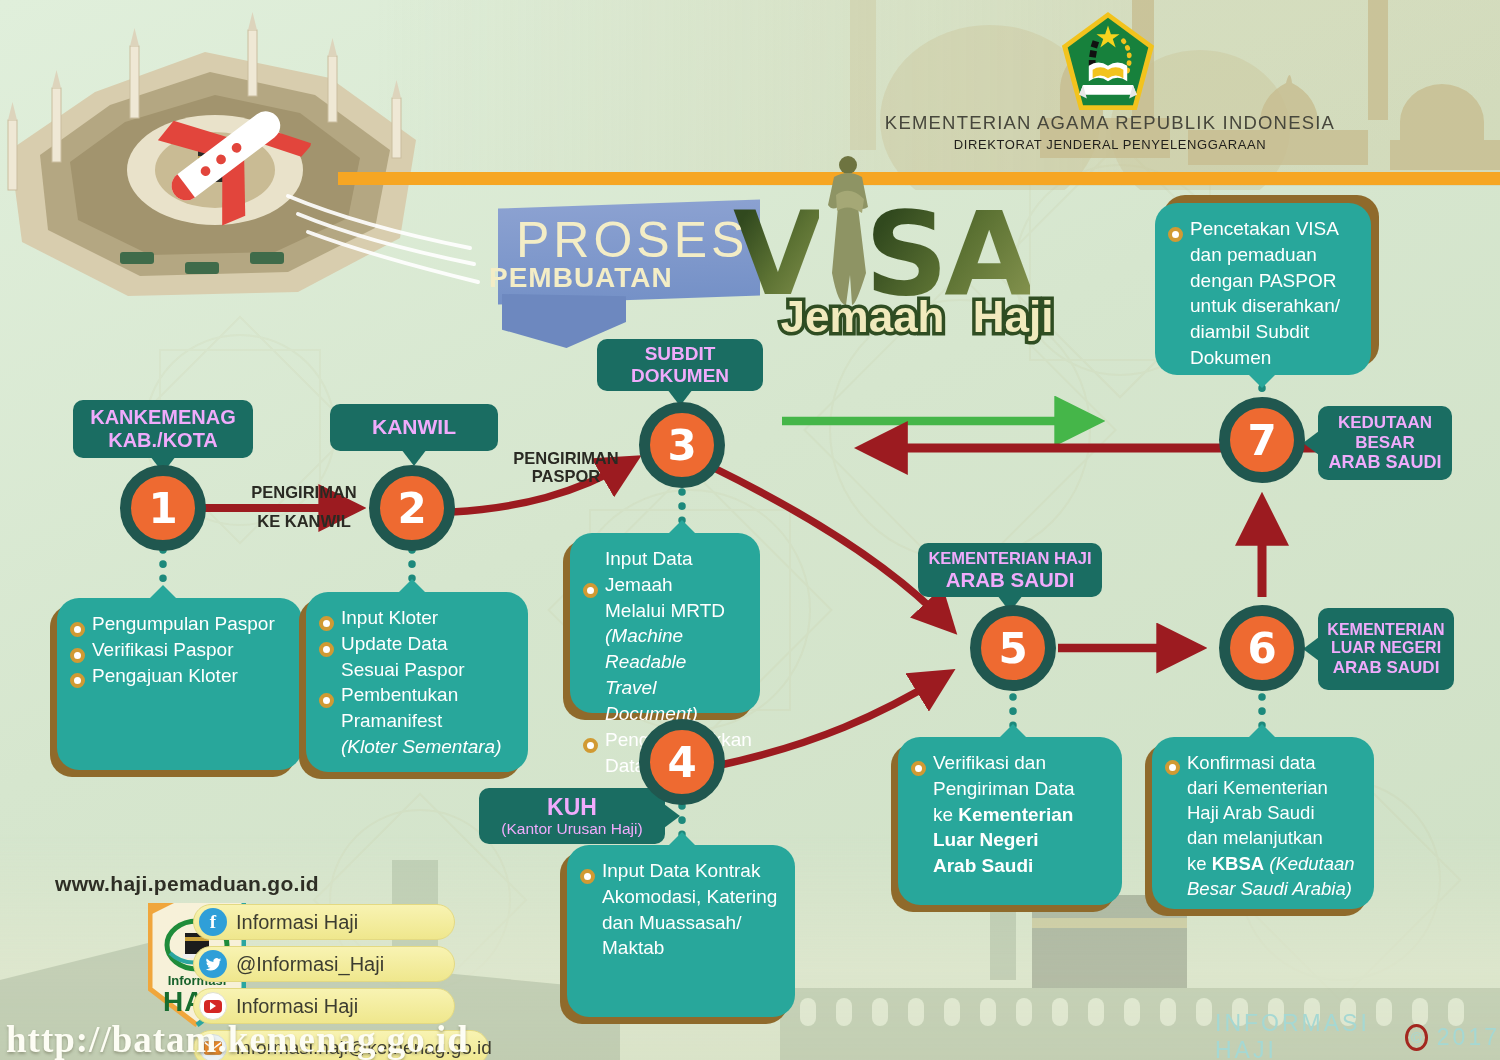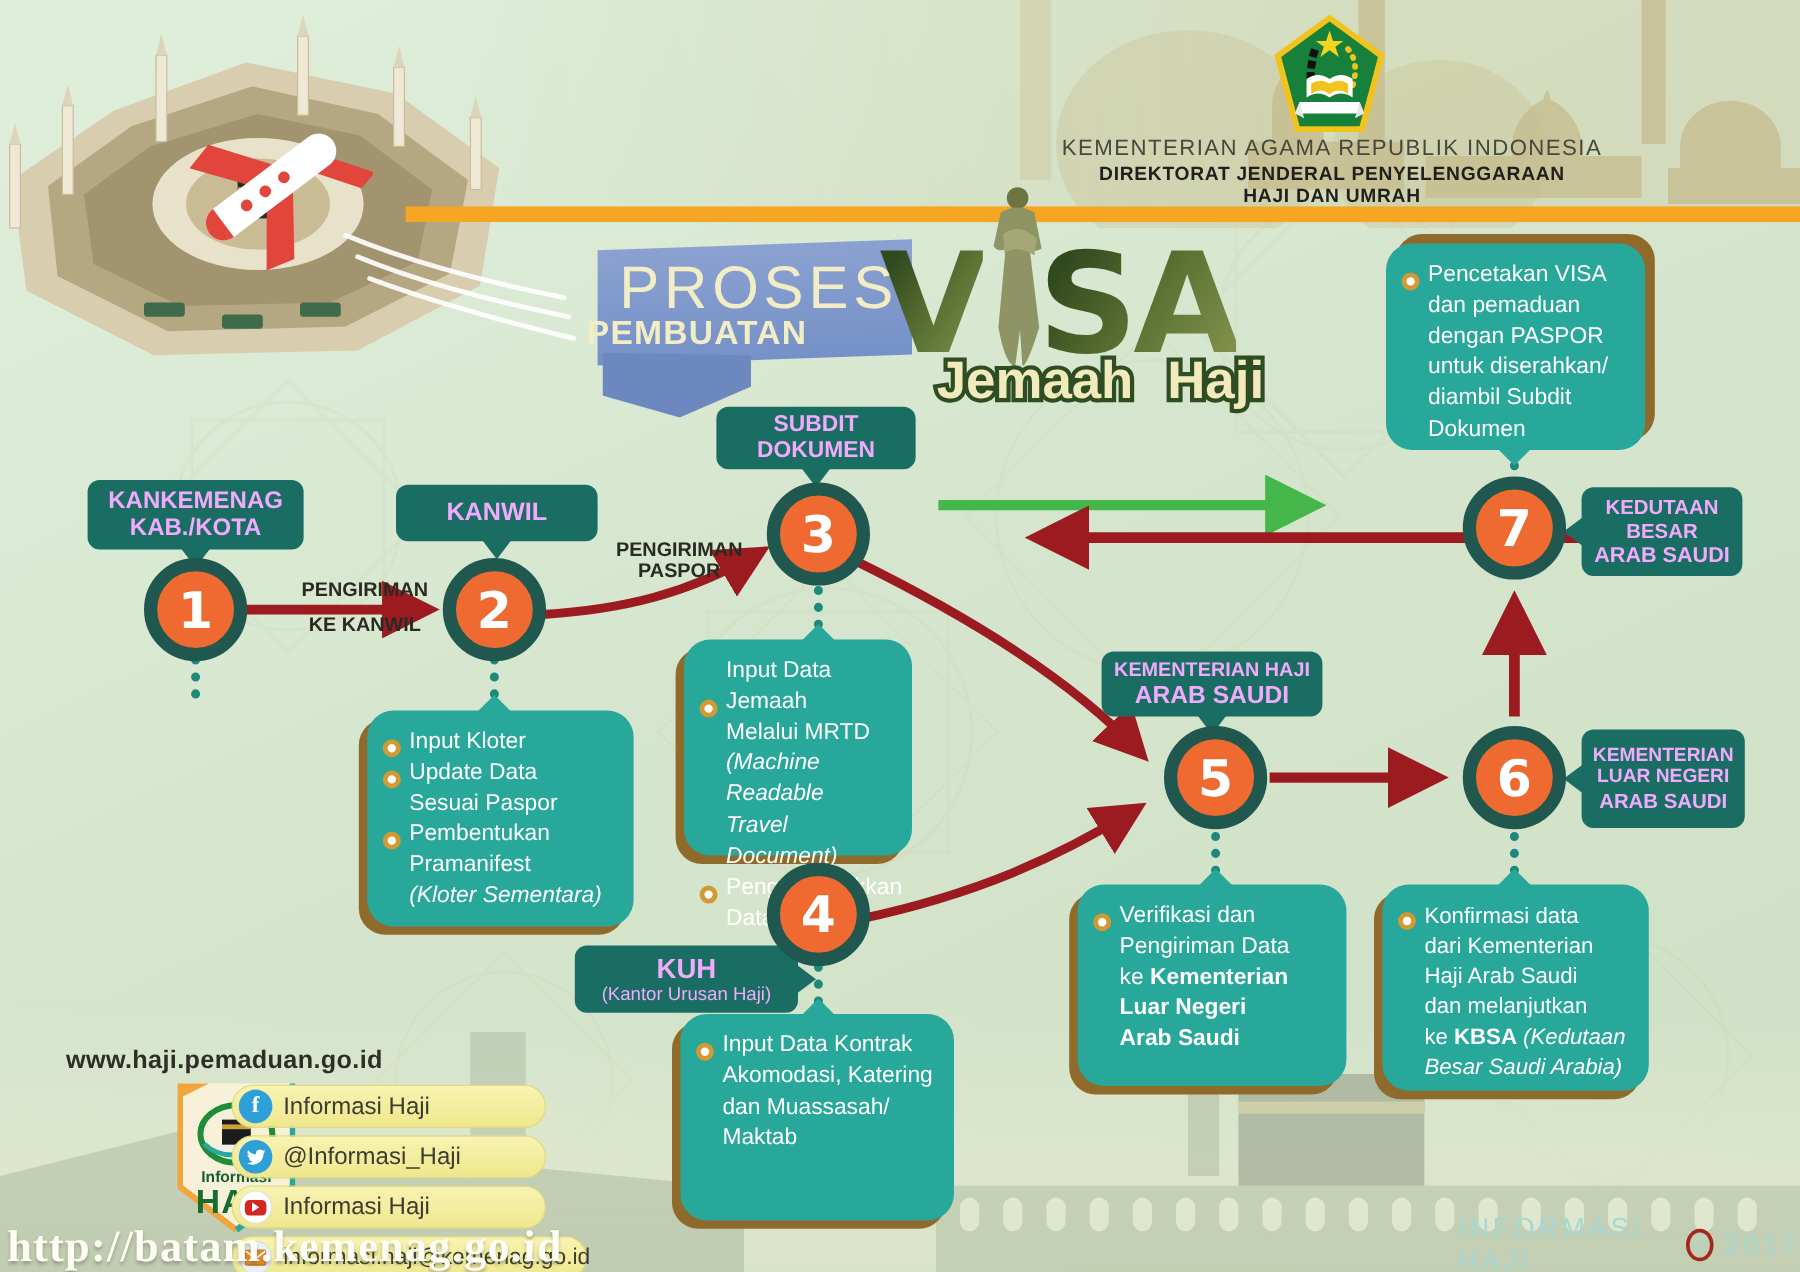--- a/index.html
+++ b/index.html
@@ -19,21 +19,21 @@
   background:linear-gradient(180deg,rgba(233,238,218,0),rgba(224,231,206,.75) 60%,rgba(219,227,200,.85))}
 #bottomsil{left:0;top:840px;z-index:2}
 #mecca{left:0;top:0;z-index:2}
 #plane{left:138px;top:78px;z-index:4;transform:rotate(8deg)}
 #trails{left:0;top:0;z-index:3}
 
 
 #kemenag-logo{left:1060px;top:12px;z-index:4}
 #hdr{left:760px;top:112px;width:700px;text-align:center;z-index:4}
 #hdr .l1{font-size:18.5px;letter-spacing:1.2px;color:#47473c;margin-bottom:3px}
-#hdr .l2,#hdr .l3{font-size:16px;font-weight:700;letter-spacing:.6px;color:#201f1b}
+#hdr .l2,#hdr .l3{font-size:13px;font-weight:400;letter-spacing:.6px;color:#201f1b}
 
 
 #ribbon{left:498px;top:204px;width:262px;height:96px;z-index:4;
   background:linear-gradient(180deg,#8ba1d1,#7591c7);transform:skewY(-2deg)}
 #ribbonfold{left:502px;top:294px;width:124px;height:54px;background:#6d88bf;z-index:4;
   clip-path:polygon(0 0,100% 4%,100% 52%,52% 100%,0 66%)}
 #t-proses{left:516px;top:211px;font-size:50px;font-weight:400;letter-spacing:4px;color:#f3edc6;z-index:5}
 #t-pembuatan{left:489px;top:262px;font-size:28px;font-weight:700;letter-spacing:1px;color:#f3edc6;z-index:5}
 #t-visa{left:733px;top:196px;display:flex;z-index:4;font-weight:800;font-size:116px;
   letter-spacing:-4px;line-height:1;font-family:"DejaVu Sans","Liberation Sans",sans-serif}
@@ -277,21 +277,20 @@
     </g>
     <path d="M66 30 q10 12 4 32" fill="none" stroke="#f2c31d" stroke-width="5" stroke-linecap="round" stroke-dasharray="1 7"></path>
     <path d="M30 56 Q40 49 50 56 Q60 49 70 56 L70 72 Q60 65 50 72 Q40 65 30 72 Z" fill="#ffffff"></path>
     <path d="M34 60 Q42 55 50 60 Q58 55 66 60 L66 69 Q58 63 50 69 Q42 63 34 69 Z" fill="#f2c31d"></path>
     <path d="M24 76 L76 76 L80 86 L20 86 Z" fill="#ffffff"></path>
     <path d="M20 86 L28 90 L24 76 Z M80 86 L72 90 L76 76 Z" fill="#e8e8e8"></path>
   </svg>
   <div id="hdr" class="abs">
     <div class="l1">KEMENTERIAN AGAMA REPUBLIK INDONESIA</div>
     <div class="l2">DIREKTORAT JENDERAL PENYELENGGARAAN</div>
-    <div class="l3">HAJI DAN UMRAH</div>
   </div>
 
   <div id="ribbon" class="abs"></div>
   <div id="ribbonfold" class="abs"></div>
   <div id="t-proses" class="abs">PROSES</div>
   <div id="t-pembuatan" class="abs">PEMBUATAN</div>
   <div id="t-visa" class="abs">
     <span>V</span>
     <span class="gap"></span>
     <span>SA</span>
@@ -378,20 +377,35 @@
   </div>
 
   <div id="c1" class="circle">1</div>
   <div id="c2" class="circle">2</div>
   <div id="c3" class="circle">3</div>
   <div id="c4" class="circle">4</div>
   <div id="c5" class="circle">5</div>
   <div id="c6" class="circle">6</div>
   <div id="c7" class="circle">7</div>
 
+  <div id="b1" class="cbox">
+    <div class="ctail" style="left:92px"></div>
+    <div class="row">
+        <span class="bul"></span>
+        <span>Pengumpulan Paspor</span>
+      </div>
+    <div class="row">
+        <span class="bul"></span>
+        <span>Verifikasi Paspor</span>
+      </div>
+    <div class="row">
+        <span class="bul"></span>
+        <span>Pengajuan Kloter</span>
+      </div>
+  </div>
 
   <div id="b2" class="cbox">
     <div class="ctail" style="left:92px"></div>
     <div class="row">
         <span class="bul"></span>
         <span>Input Kloter</span>
       </div>
     <div class="row">
         <span class="bul"></span>
         <span>Update Data</span>

